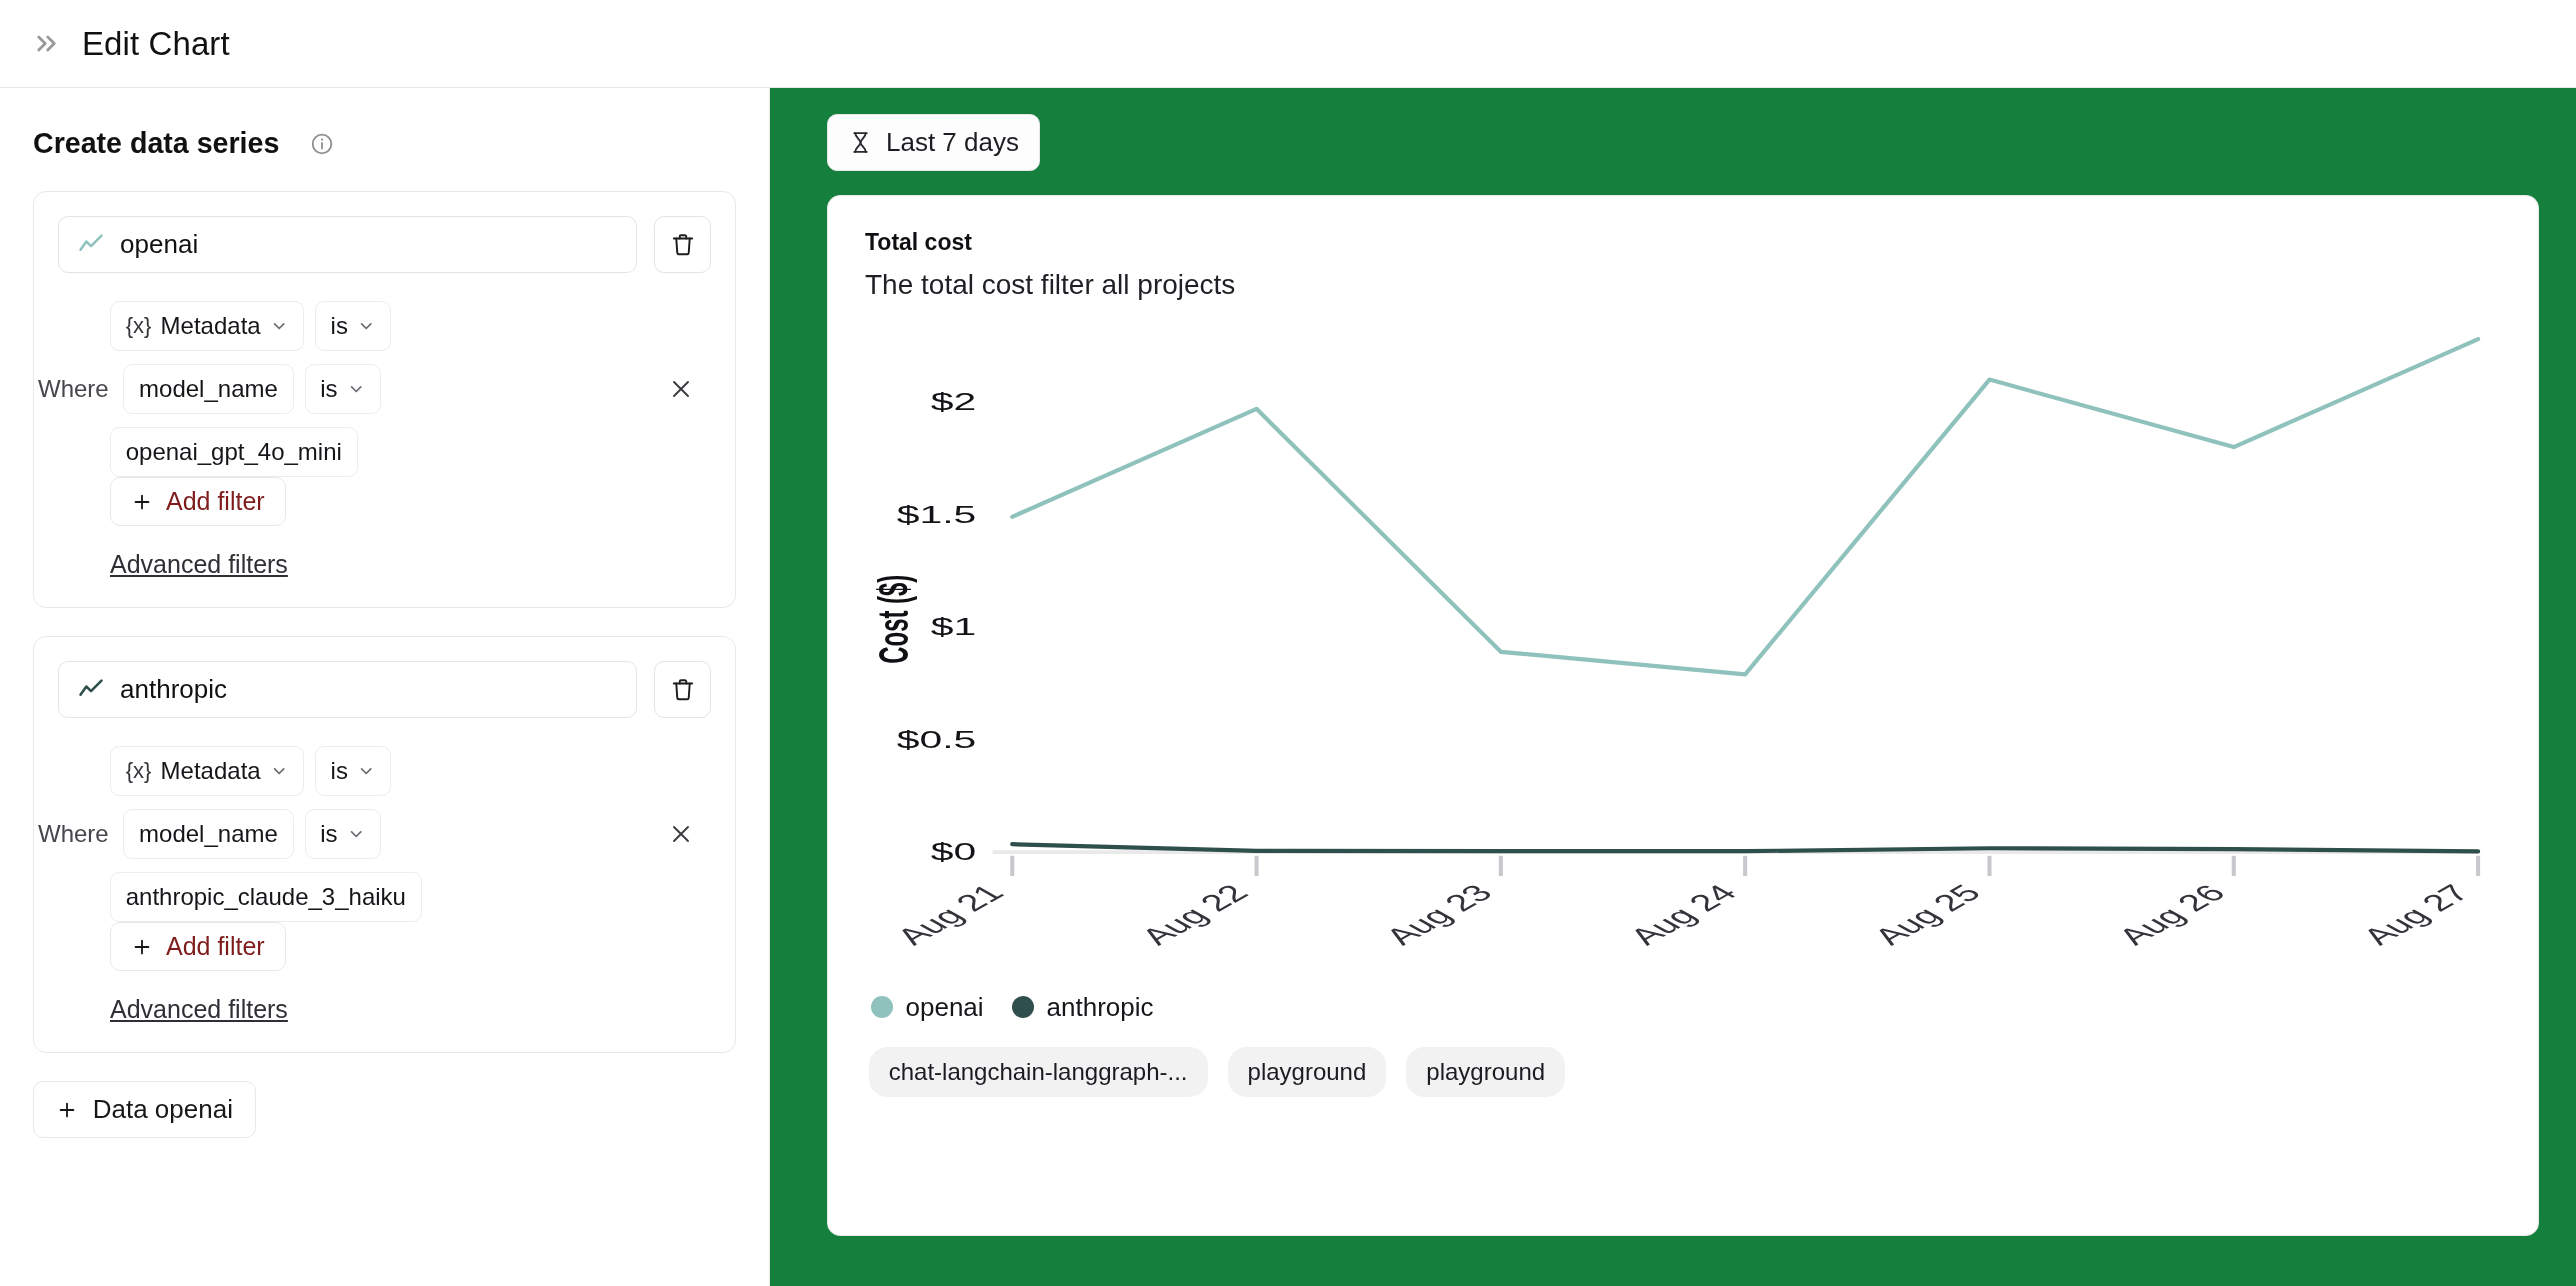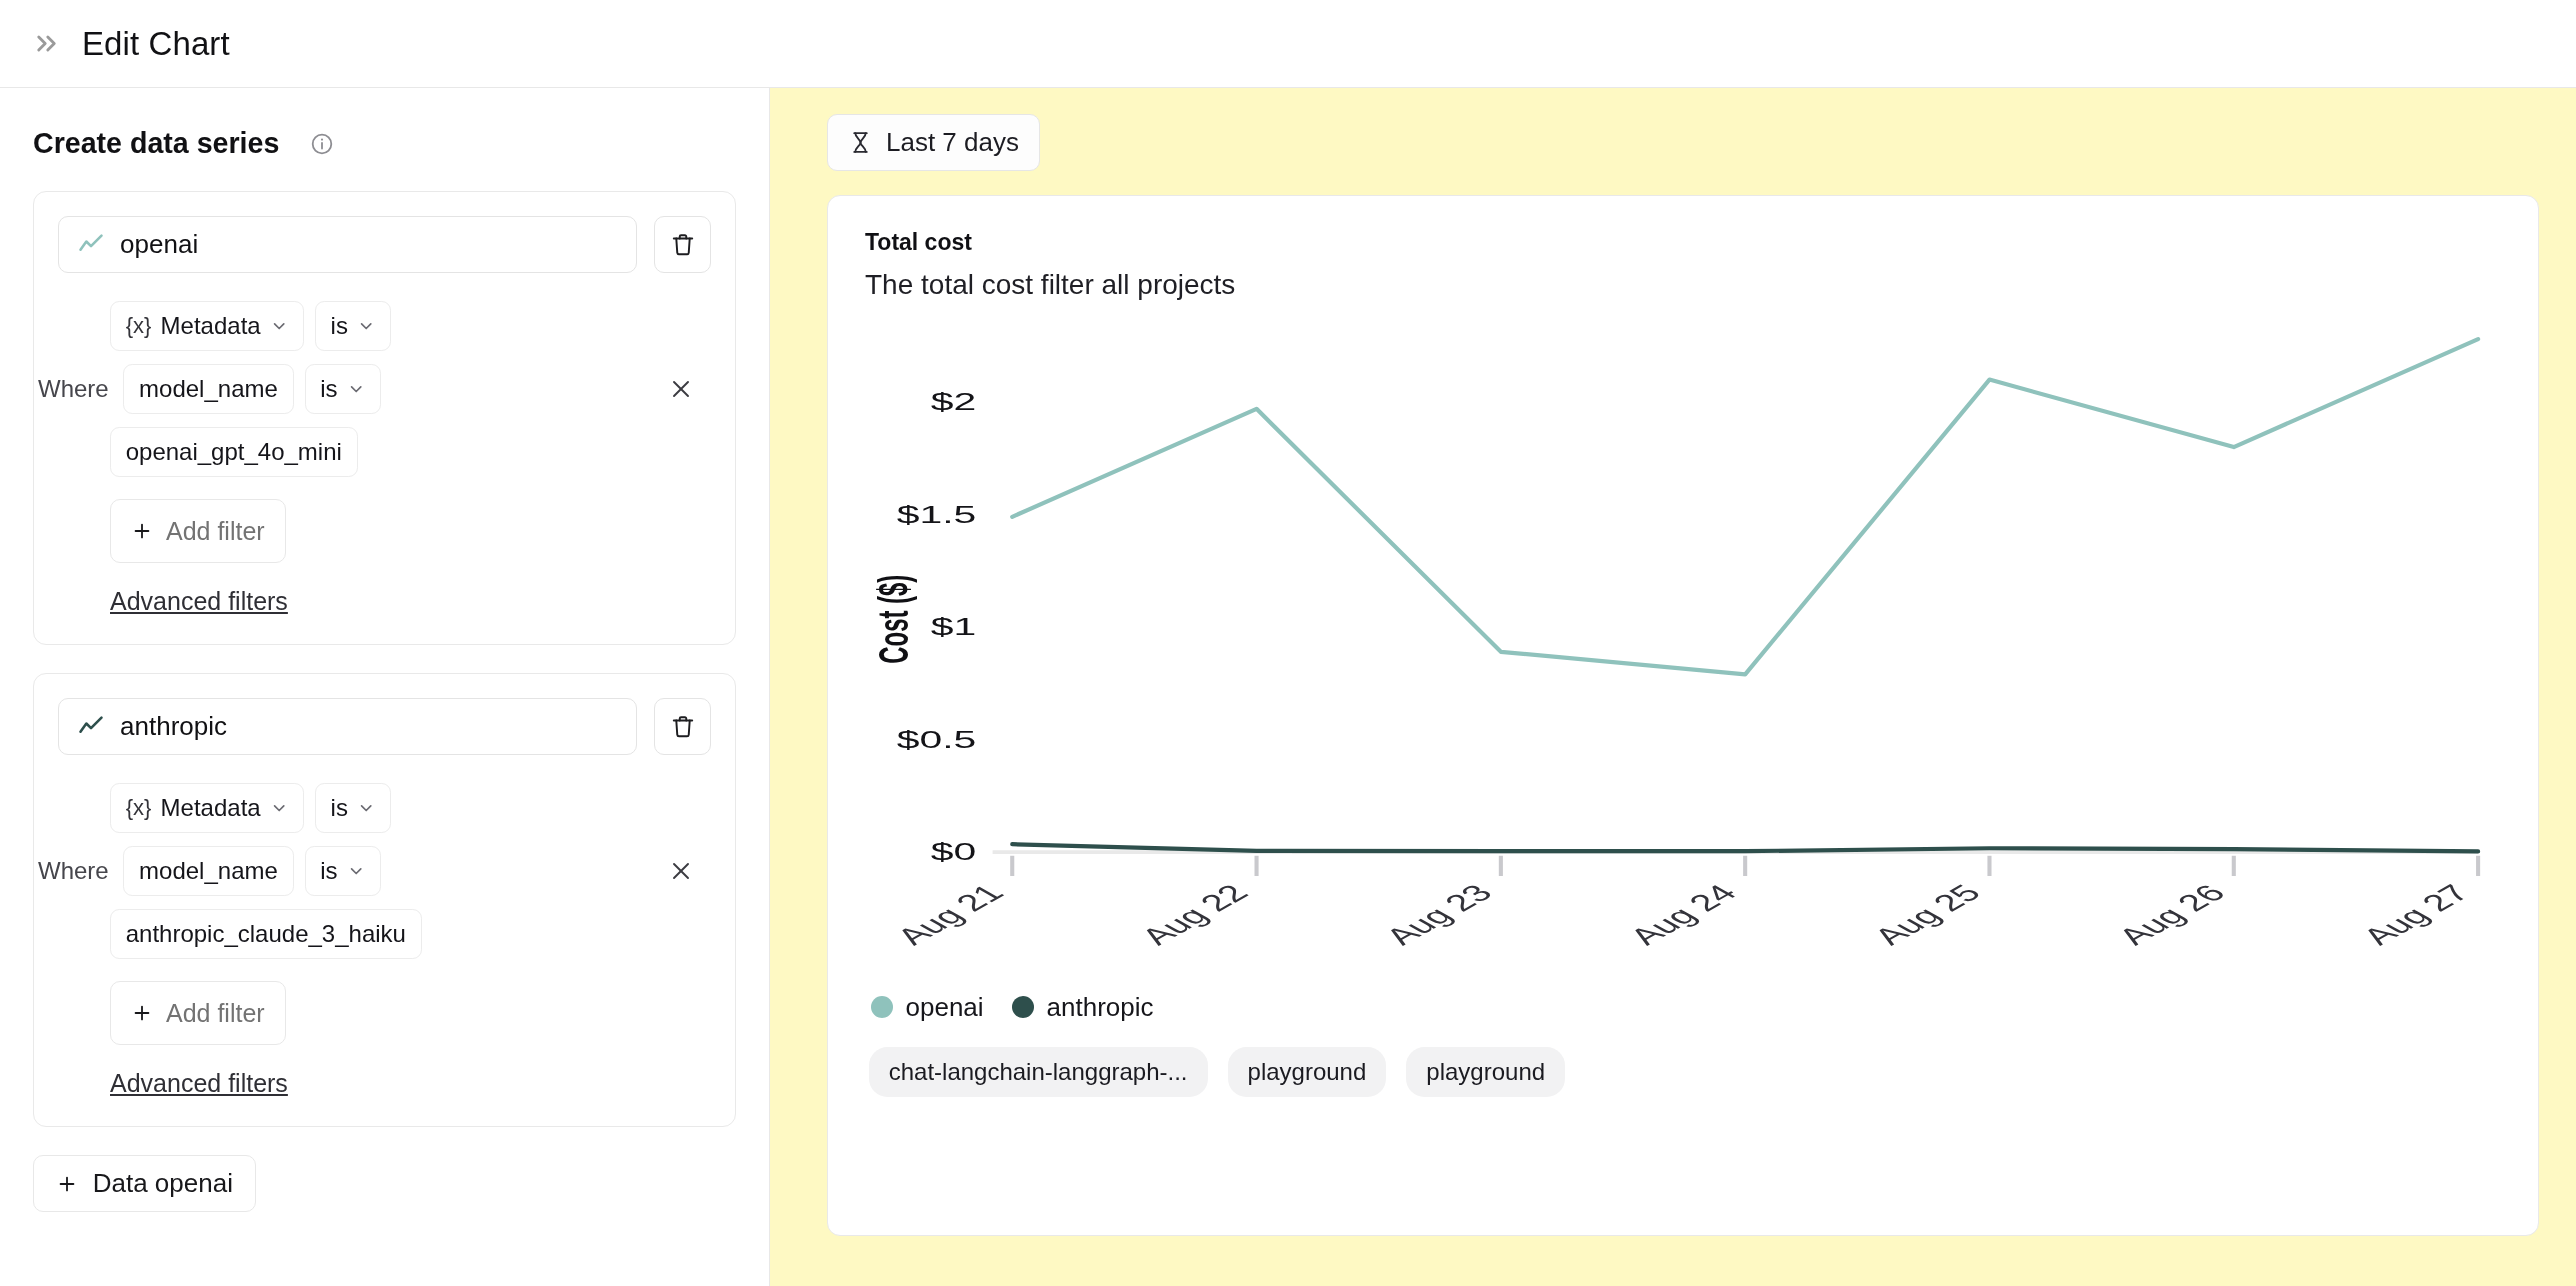--- a/index.html
+++ b/index.html
@@ -90,45 +90,44 @@
   .row2 { display:flex; align-items:center; gap: 11px; margin-left:-72px; }
   .row2 .spacer { flex: 1; }
   .x-btn {
     width: 31px; height: 31px; display:flex; align-items:center; justify-content:center;
     color:#3b3b41; cursor:pointer; margin-right: 14.7px;
   }
   .x-icon { width: 24px; height: 24px; display:block; }
   .valchip-row { margin-top: 13px; }
 
   .add-filter {
-    margin-top: 22px;
-    height: 64px;
+    height: 49px;
     border: 0.9px solid #e8e8e8; border-radius: 10px;
     display:inline-flex; align-items:center; gap: 13px;
-    padding: 0 20px; font-size: 25px; color:#737373;
+    padding: 0 20px; font-size: 25px; color:#7f1d1d;
     background:#fff; cursor:pointer;
   }
   .plus-icon { width: 22px; height: 22px; display:block; color:#18181b; }
   .adv-link {
     display:inline-block; margin-top: 24px;
     font-size: 25px; color:#2f2f35;
     text-decoration: underline; cursor:pointer;
   }
   .add-series {
     height: 57px;
     border: 0.9px solid #e8e8e8; border-radius: 10px;
     display:inline-flex; align-items:center; gap: 14.7px;
     padding: 0 22px; font-size: 26px; color:#18181b;
     background:#fff; cursor:pointer;
   }
 
   
   .right {
     flex: 1;
-    background: #fef9c3;
+    background: #15803d;
     padding: 26px 37px 0 57px;
     overflow: hidden;
   }
   .range-btn {
     height: 57px;
     border: 0.9px solid #e6e6e6; border-radius: 10px;
     background: #fdfdfd;
     display:inline-flex; align-items:center; gap: 13px;
     padding: 0 20px; font-size: 26px; color:#1c1c22;
     cursor:pointer;

